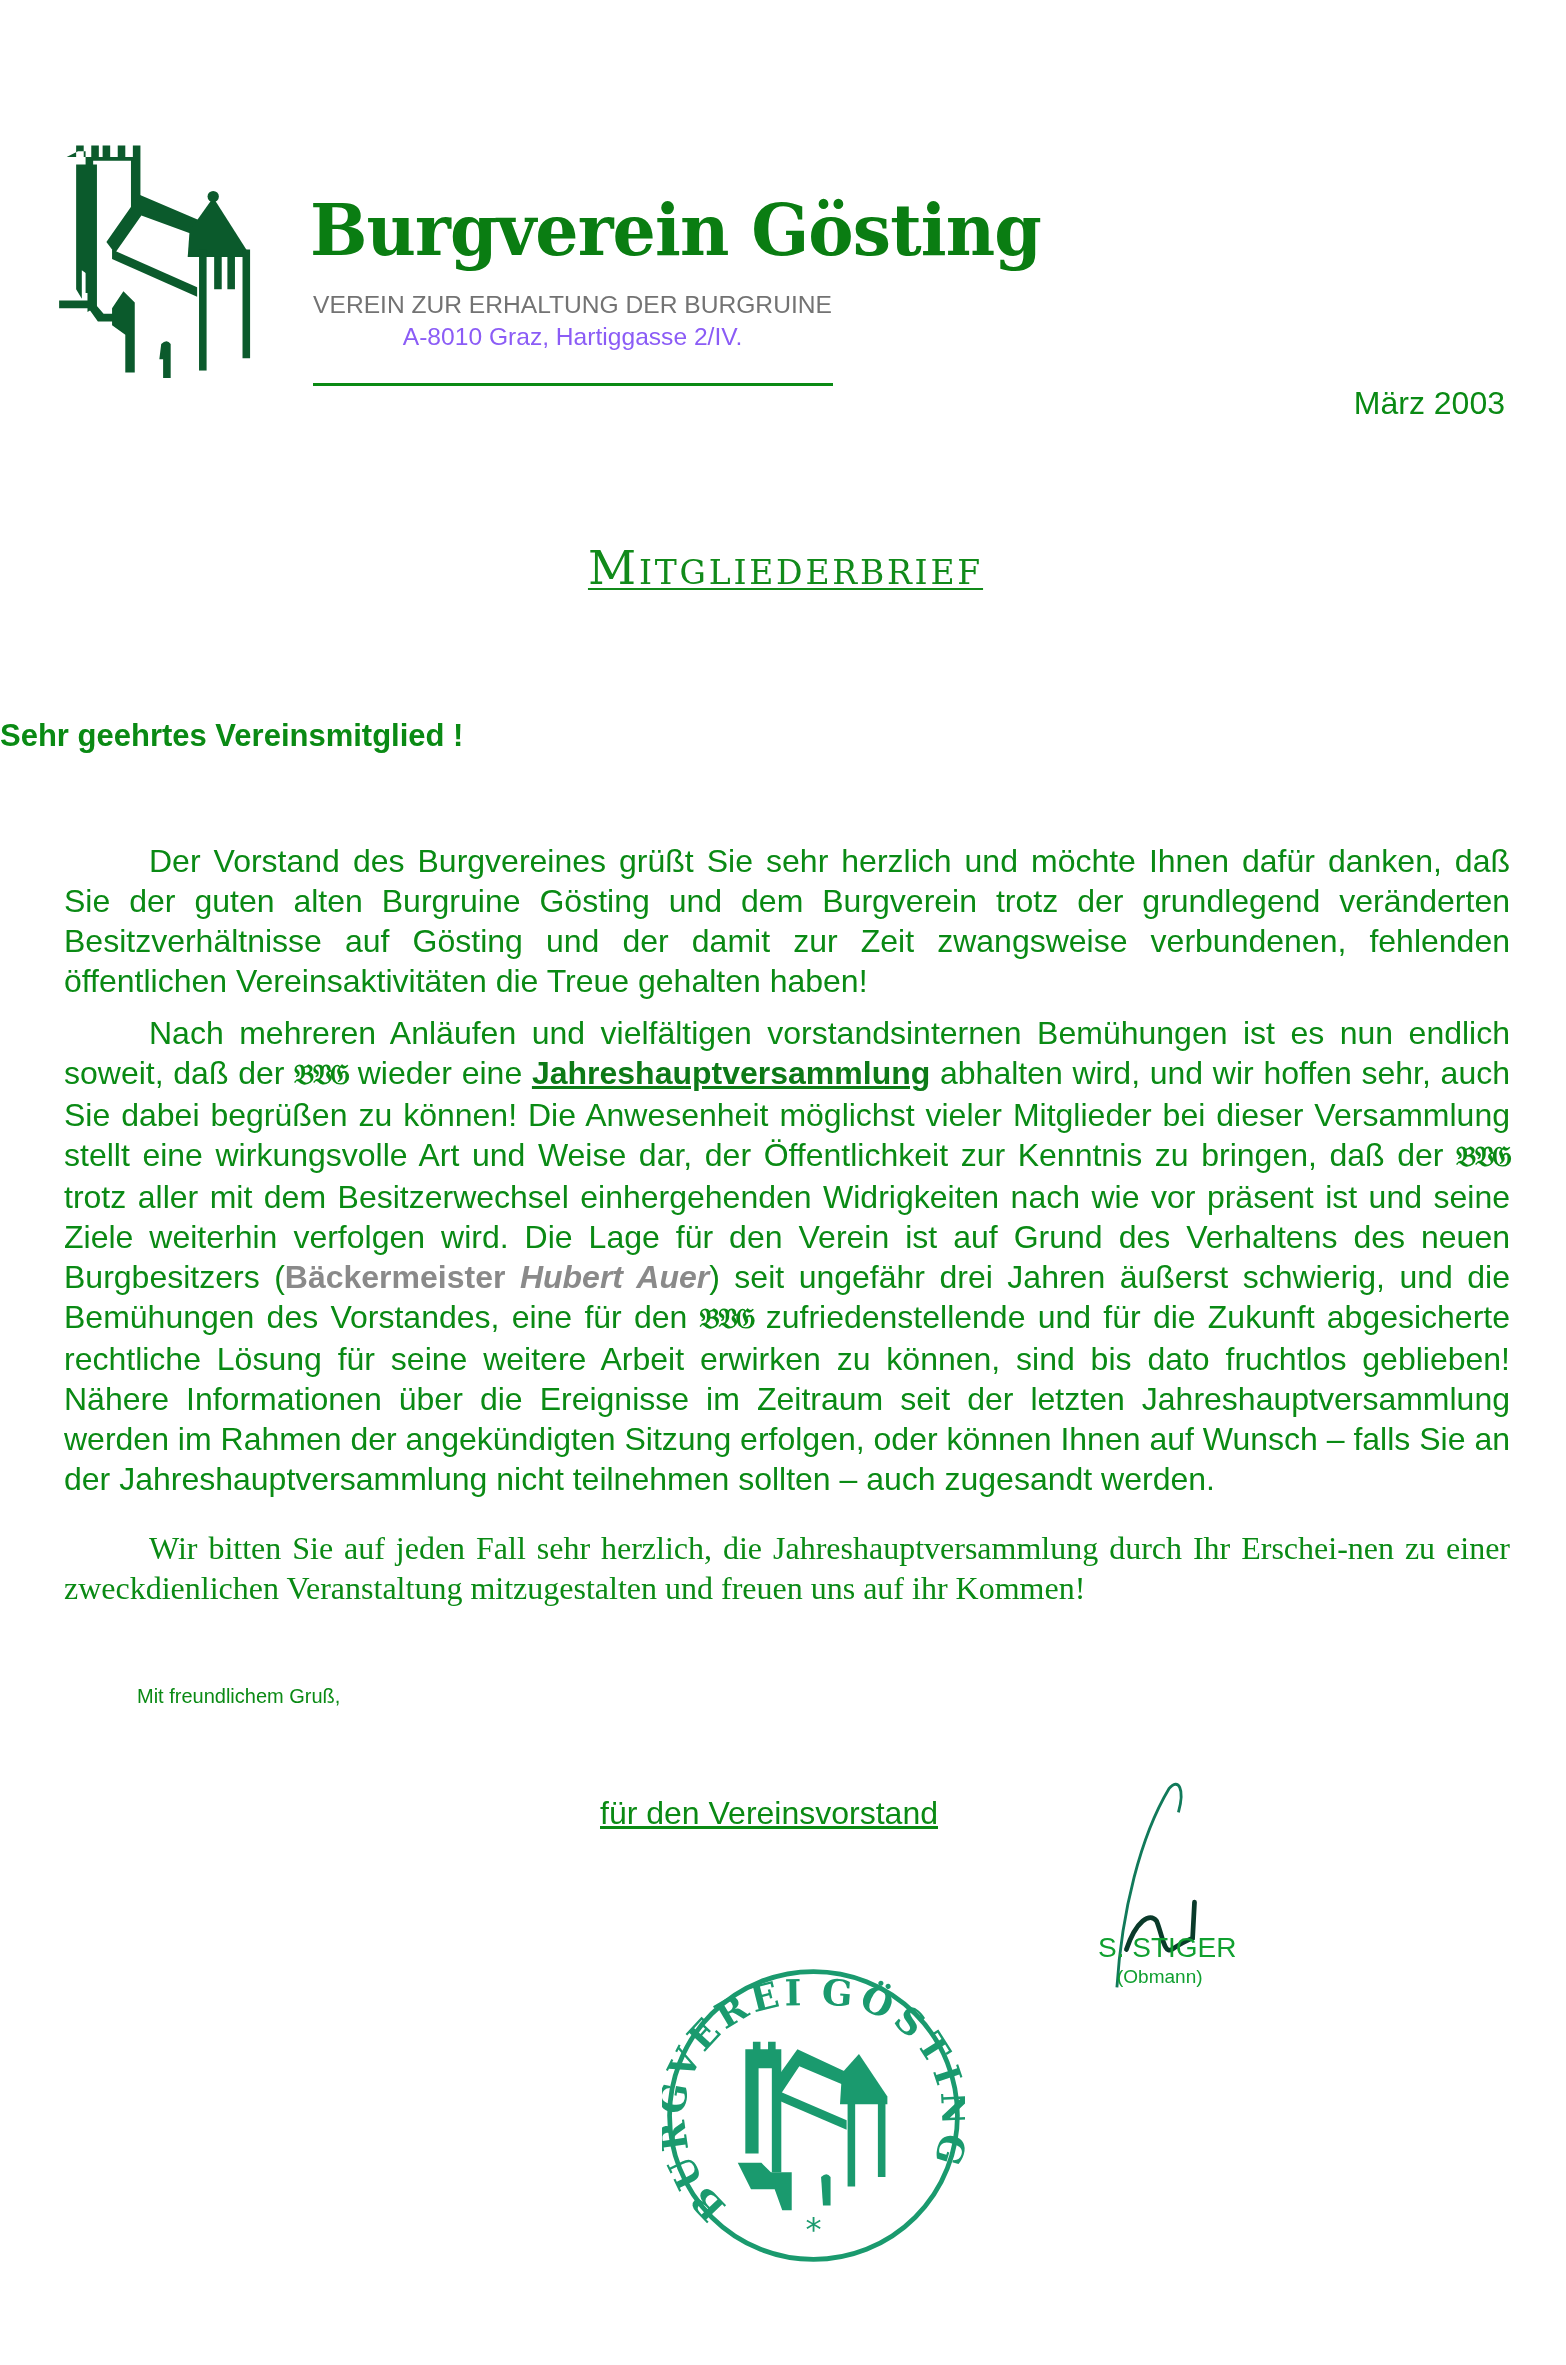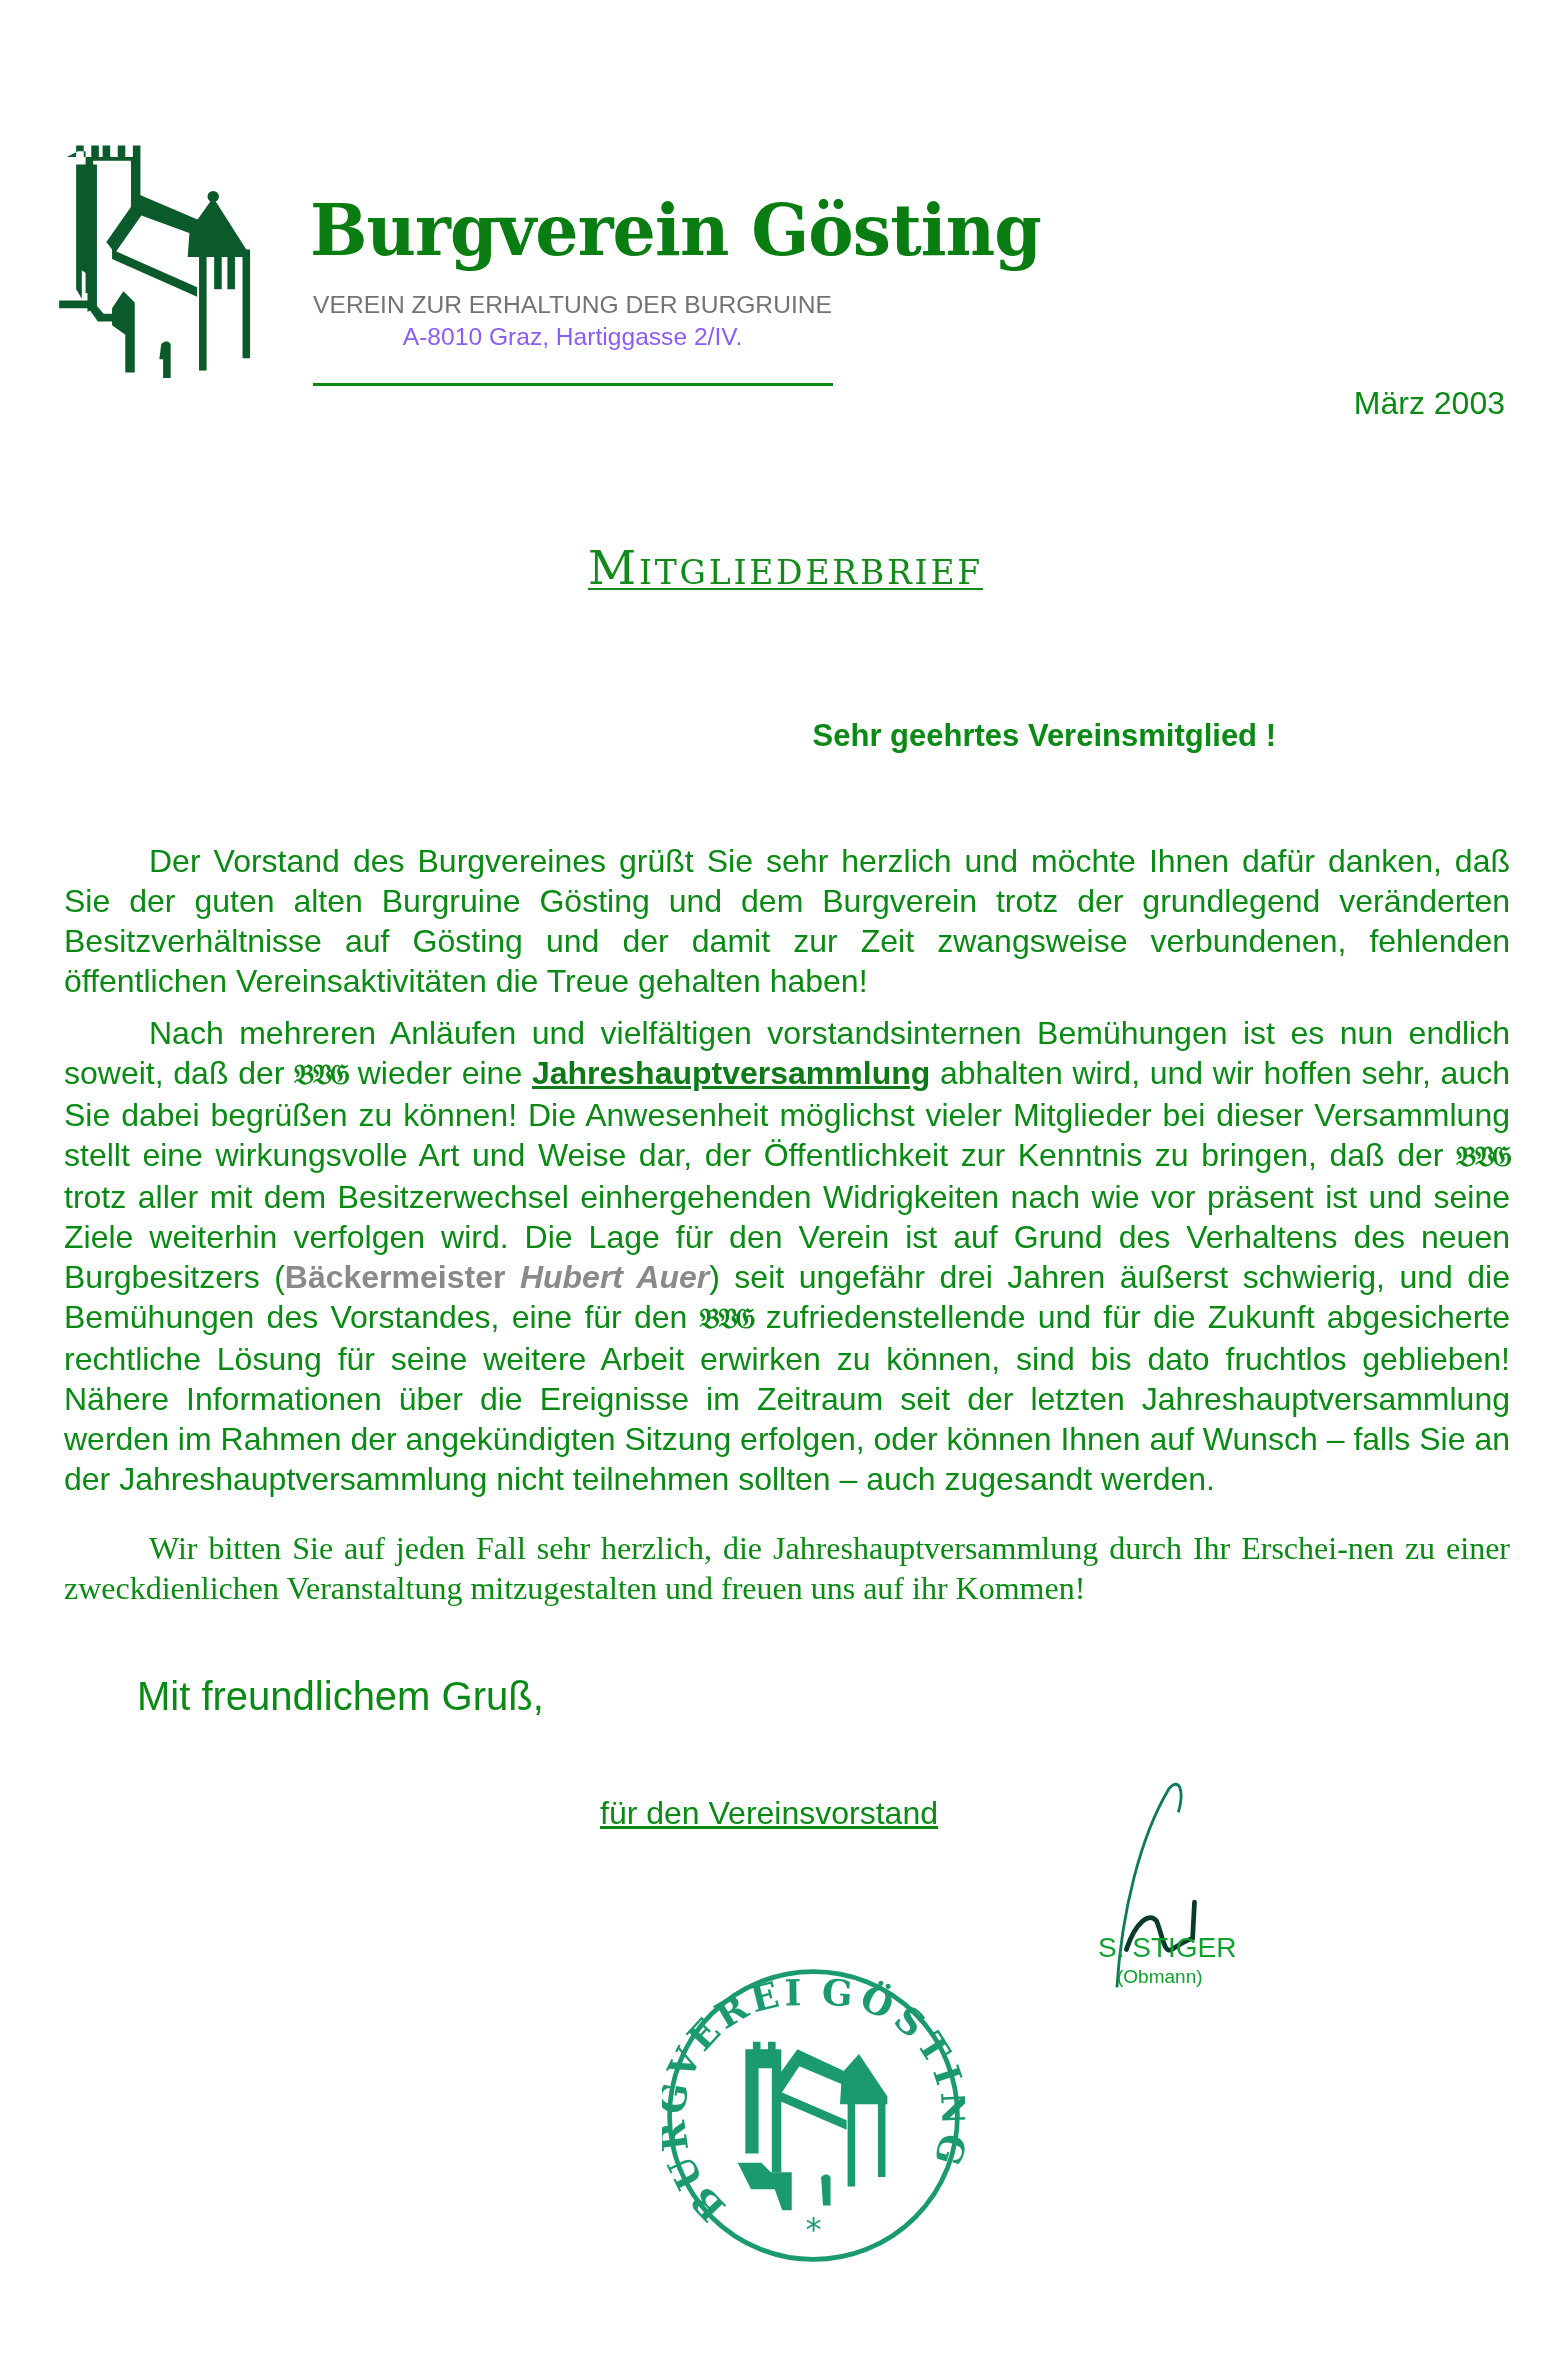--- a/index.html
+++ b/index.html
@@ -13,31 +13,31 @@
   #brand-sub { left:303px; top:290px; width:539px; text-align:center; font-size:24.6px;
     line-height:30px; color:#737373; white-space:nowrap; }
   #brand-addr { left:303px; top:322px; width:539px; text-align:center; font-size:24.6px;
     line-height:30px; color:#8b5cf6; white-space:nowrap; }
   #brand-rule { left:313px; top:383px; width:520px; height:2.8px; background:#0a8a14; }
   #date { right:61px; top:382px; font-size:32px; line-height:42px; color:#0a8a14; }
   #doc-title { left:530px; top:539px; width:511px; text-align:center;
     font-family:"DejaVu Serif", serif; font-size:47px; line-height:57px; color:#118a1a;
     font-variant:small-caps; letter-spacing:2.8px; text-decoration:underline;
     text-decoration-thickness:1.9px; text-underline-offset:3.8px; }
-  #salutation { left:0; top:715px; width:1276px; text-align:right; font-size:31px;
+  #salutation { left:0; top:715px; width:1276px; text-align:left; font-size:31px;
     font-weight:bold; line-height:42px; color:#0a8a14; }
   #body { left:52px; top:829px; width:1470px; font-size:32px; line-height:40px;
     text-align:justify; color:#0a8a14; }
   #body p { margin:12px; text-indent:85px; }
   #body p.gap { margin-top:29px;font-family:Liberation Serif, serif; }
   .bvg { font-family:"DejaVu Serif", serif; font-weight:bold; font-size:28px; letter-spacing:-1.9px; }
   .hl { font-weight:bold; text-decoration:underline; text-decoration-thickness:2.8px; color:#0d7a17; }
   .grey { color:#8a8a8a; font-weight:bold; }
   .grey i { font-style:italic; }
-  #closing { left:137px; top:1675px; font-size:40px; line-height:42px; color:#0a8a14; }
+  #closing { left:137px; top:1675px; font-size:20px; line-height:42px; color:#0a8a14; }
   #for-board { left:600px; top:1792px; font-size:32px; line-height:42px; color:#0a8a14;text-decoration:underline; }
   #signature { left:1098px; top:1779px; width:123px; height:218px; }
   #signer-name { left:1098px; top:1931px; font-size:28px; line-height:34px; color:#10a030; }
   #signer-role { left:1117px; top:1965px; font-size:19px; line-height:23px; color:#10a030; }
   #stamp { left:662px; top:1964px; width:303px; height:303px; }
 </style>
 </head>
 <body>
 
 <svg id="logo" class="abs" viewBox="0 0 228 256">

